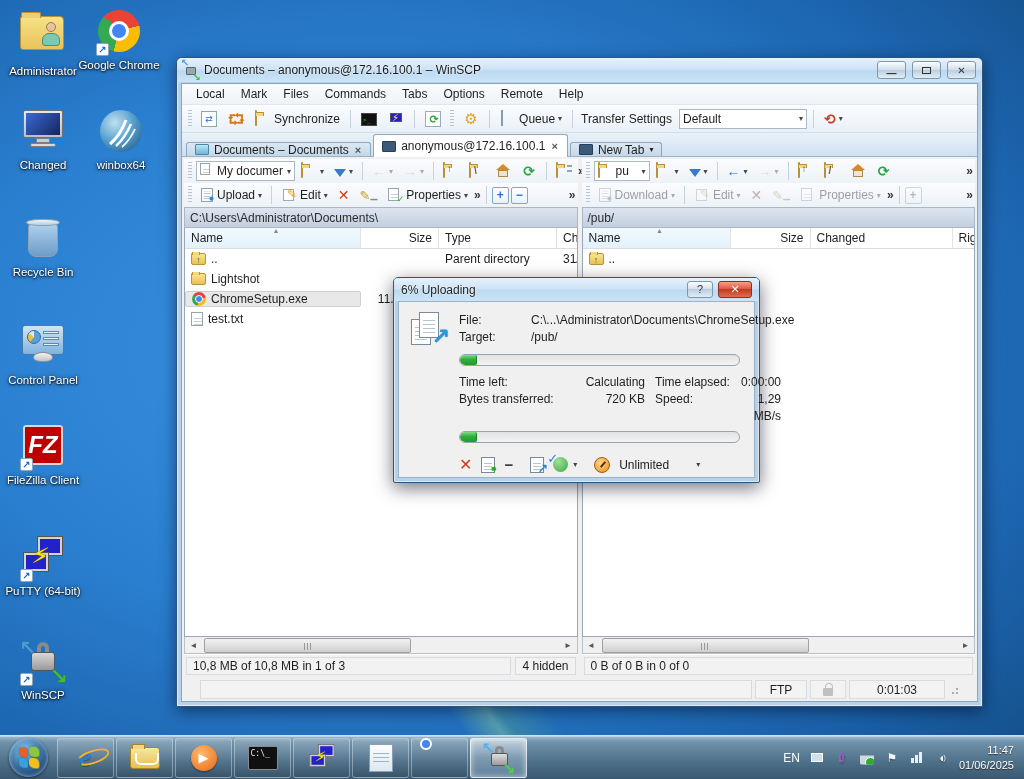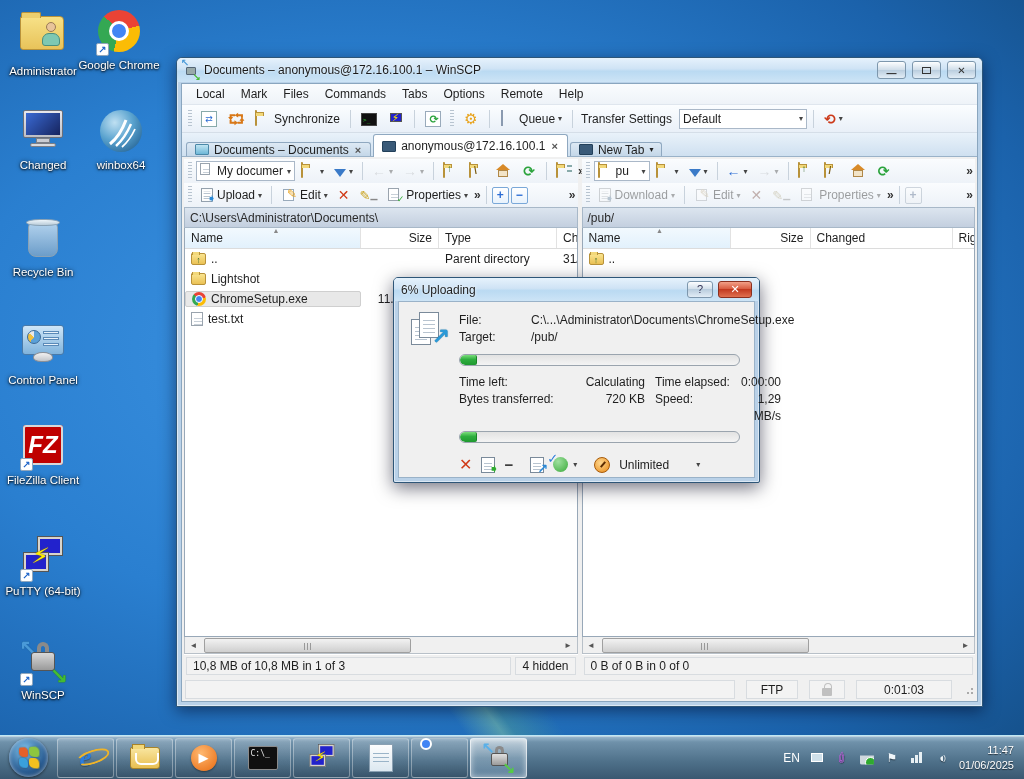--- a/index.html
+++ b/index.html
@@ -148,21 +148,21 @@
     background-image:repeating-linear-gradient(#fff 0 2px,#c8d0d8 2px 3px);background-size:8px 100%;background-position:2px 3px;background-repeat:no-repeat;}
   .hscroll{height:17px;background:#f0f0f0;border:1px solid #b8c0c8;border-top:none;display:flex;align-items:center;flex:none;}
   .sarr{width:17px;text-align:center;font-size:8px;color:#555;}
   .strack{flex:1;height:15px;position:relative;}
   .sthumb{position:absolute;top:0;height:15px;background:linear-gradient(#f2f2f2,#cfcfcf);border:1px solid #a0a0a0;border-radius:2px;}
   .sthumb:after{content:"";position:absolute;left:50%;top:4px;width:8px;height:7px;transform:translateX(-50%);
     background:repeating-linear-gradient(90deg,#999 0 1px,transparent 1px 3px);}
   .pstatus{height:22px;display:flex;align-items:center;background:#f0f0f0;border-top:1px solid #fff;padding:0 2px;gap:4px;flex:none;}
   .pseg{border:1px solid #d8dce0;background:#f2f2f2;height:18px;display:flex;align-items:center;padding:0 6px;white-space:nowrap;}
   
-  .wfoot{height:23px;display:flex;align-items:center;gap:11px;background:#f0f0f0;padding:2px 3px;flex:none;}
+  .wfoot{height:23px;display:flex;align-items:center;gap:3px;background:#f0f0f0;padding:2px 18px;flex:none;}
   .fseg{border:1px solid #d8dce0;background:#f3f3f3;height:19px;display:flex;align-items:center;justify-content:center;padding:0 8px;}
   .locksm{width:10px;height:8px;background:#c0c0c0;border-radius:1px;position:relative;margin-top:4px;}
   .locksm:before{content:"";position:absolute;left:2px;top:-5px;width:6px;height:5px;border:1.5px solid #c0c0c0;border-bottom:none;border-radius:4px 4px 0 0;}
   .rgrip{width:10px;height:10px;margin-left:1px;background:
     radial-gradient(circle 1px at 8px 8px,#aaa 1px,transparent 1.5px),
     radial-gradient(circle 1px at 8px 4px,#aaa 1px,transparent 1.5px),
     radial-gradient(circle 1px at 4px 8px,#aaa 1px,transparent 1.5px);}
   
   .dlg{position:absolute;left:393px;top:277px;width:367px;height:206px;z-index:40;
     background:#b9d1e8;border:1px solid #2e5678;border-radius:5px 5px 2px 2px;

